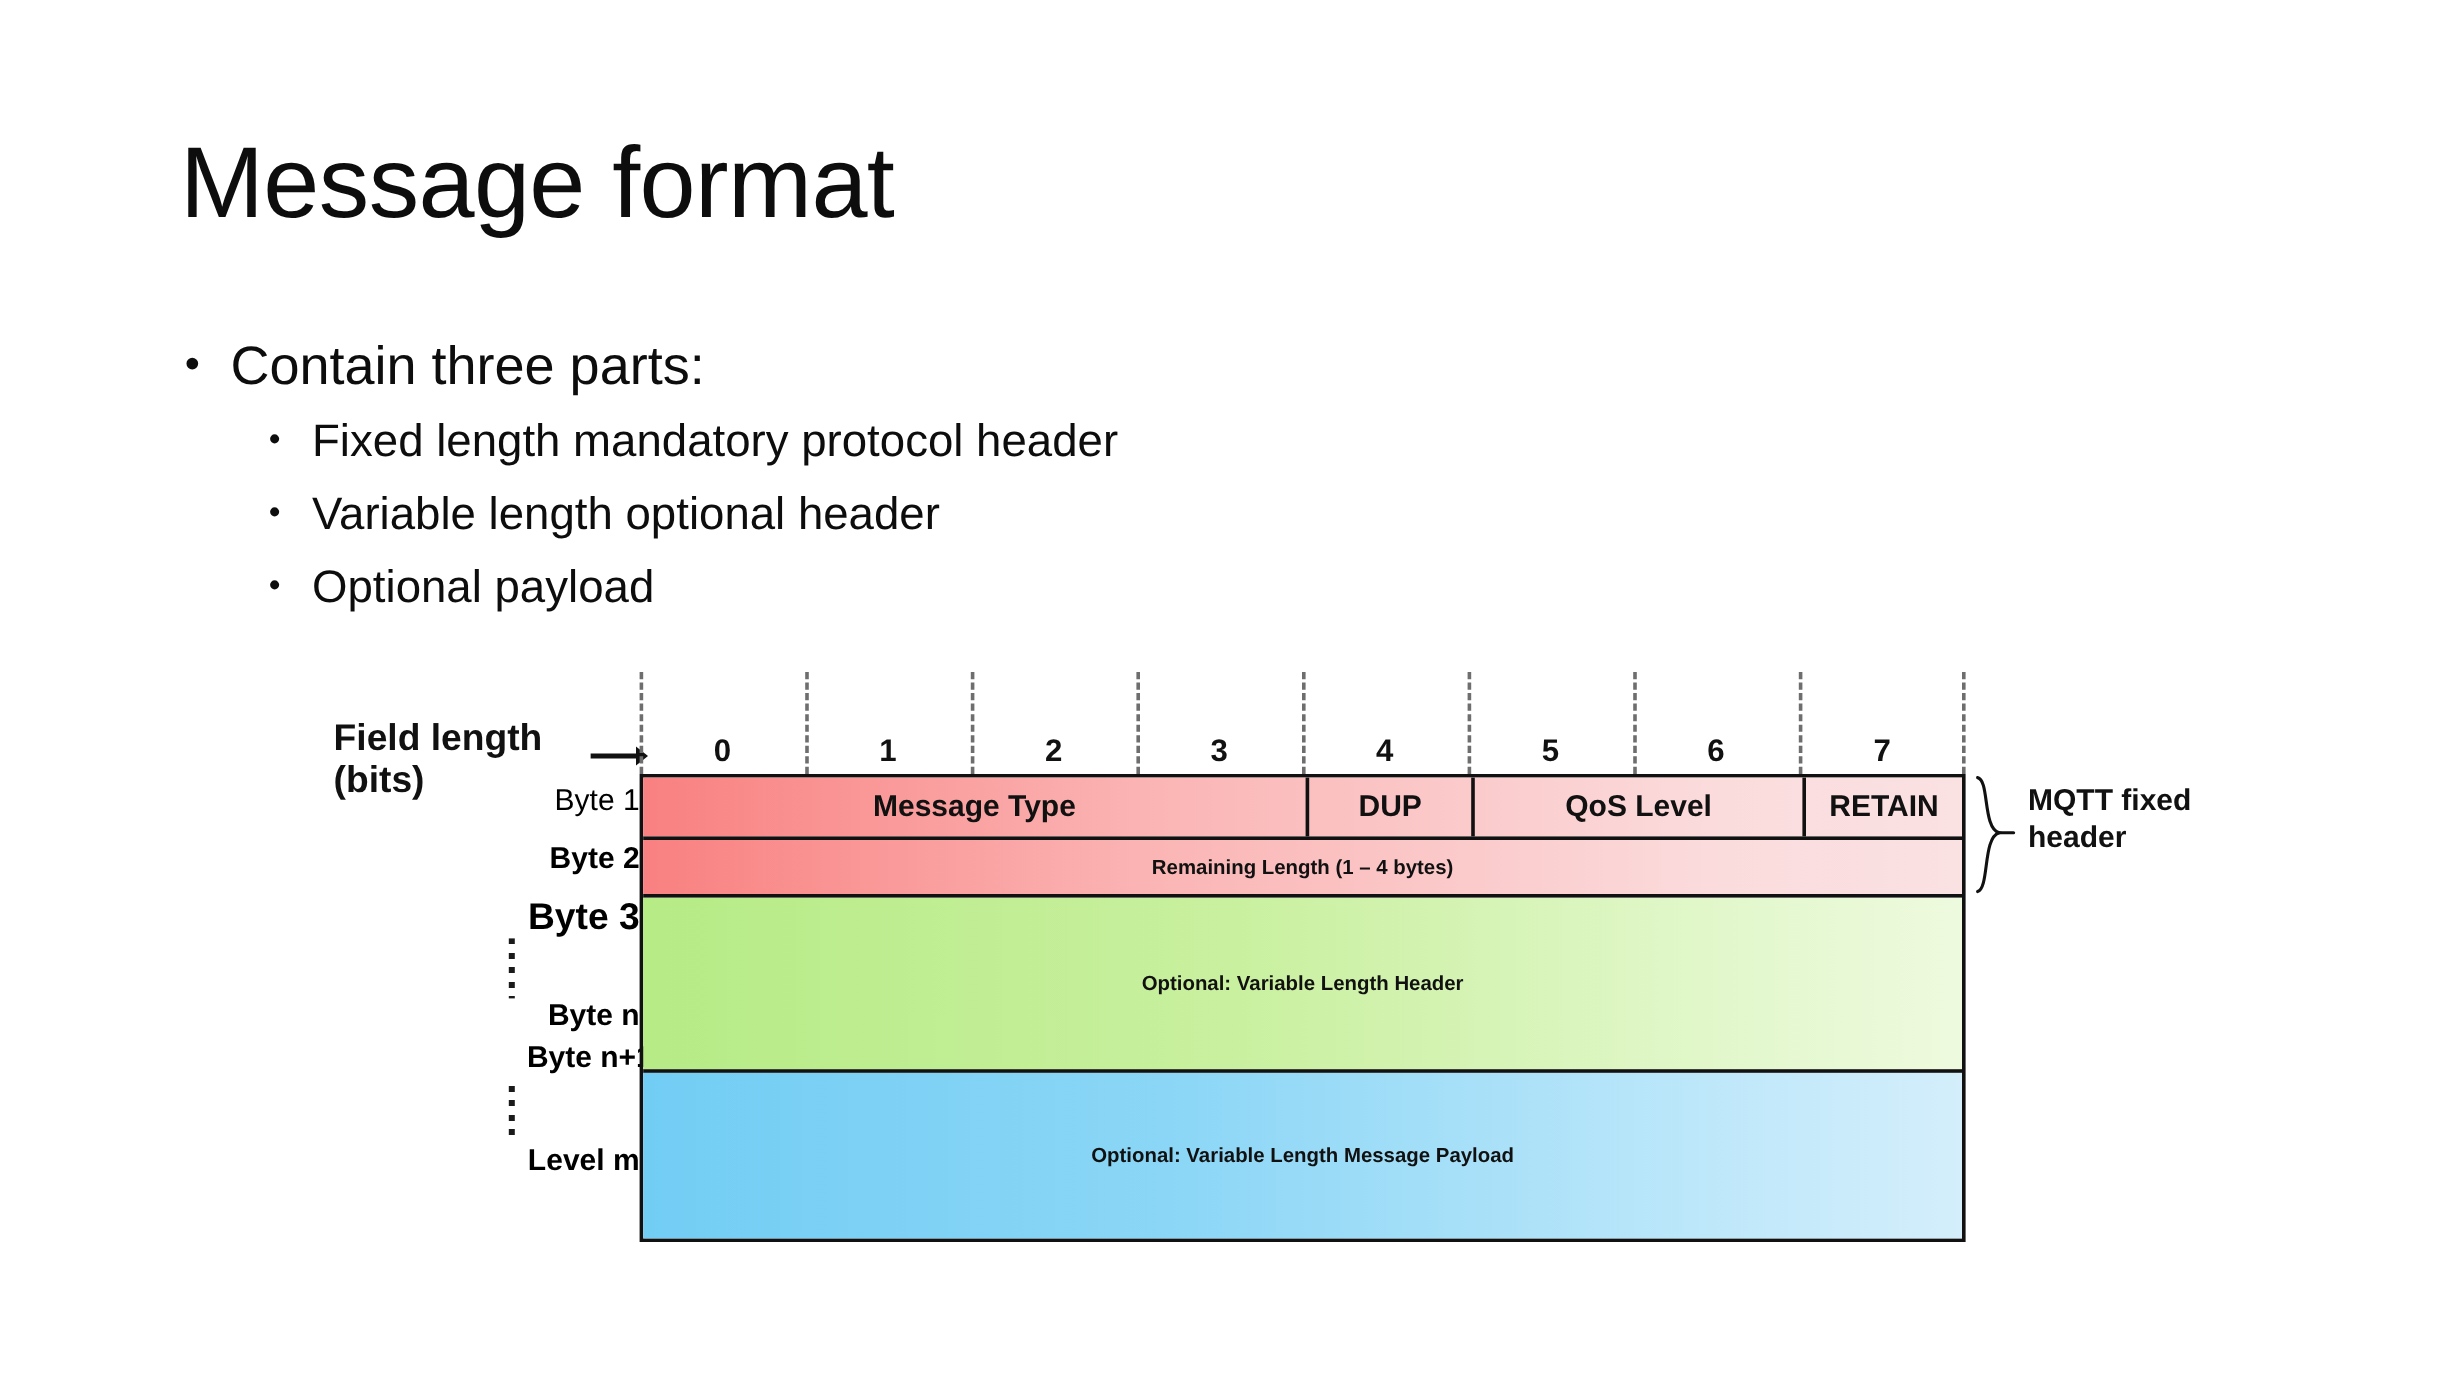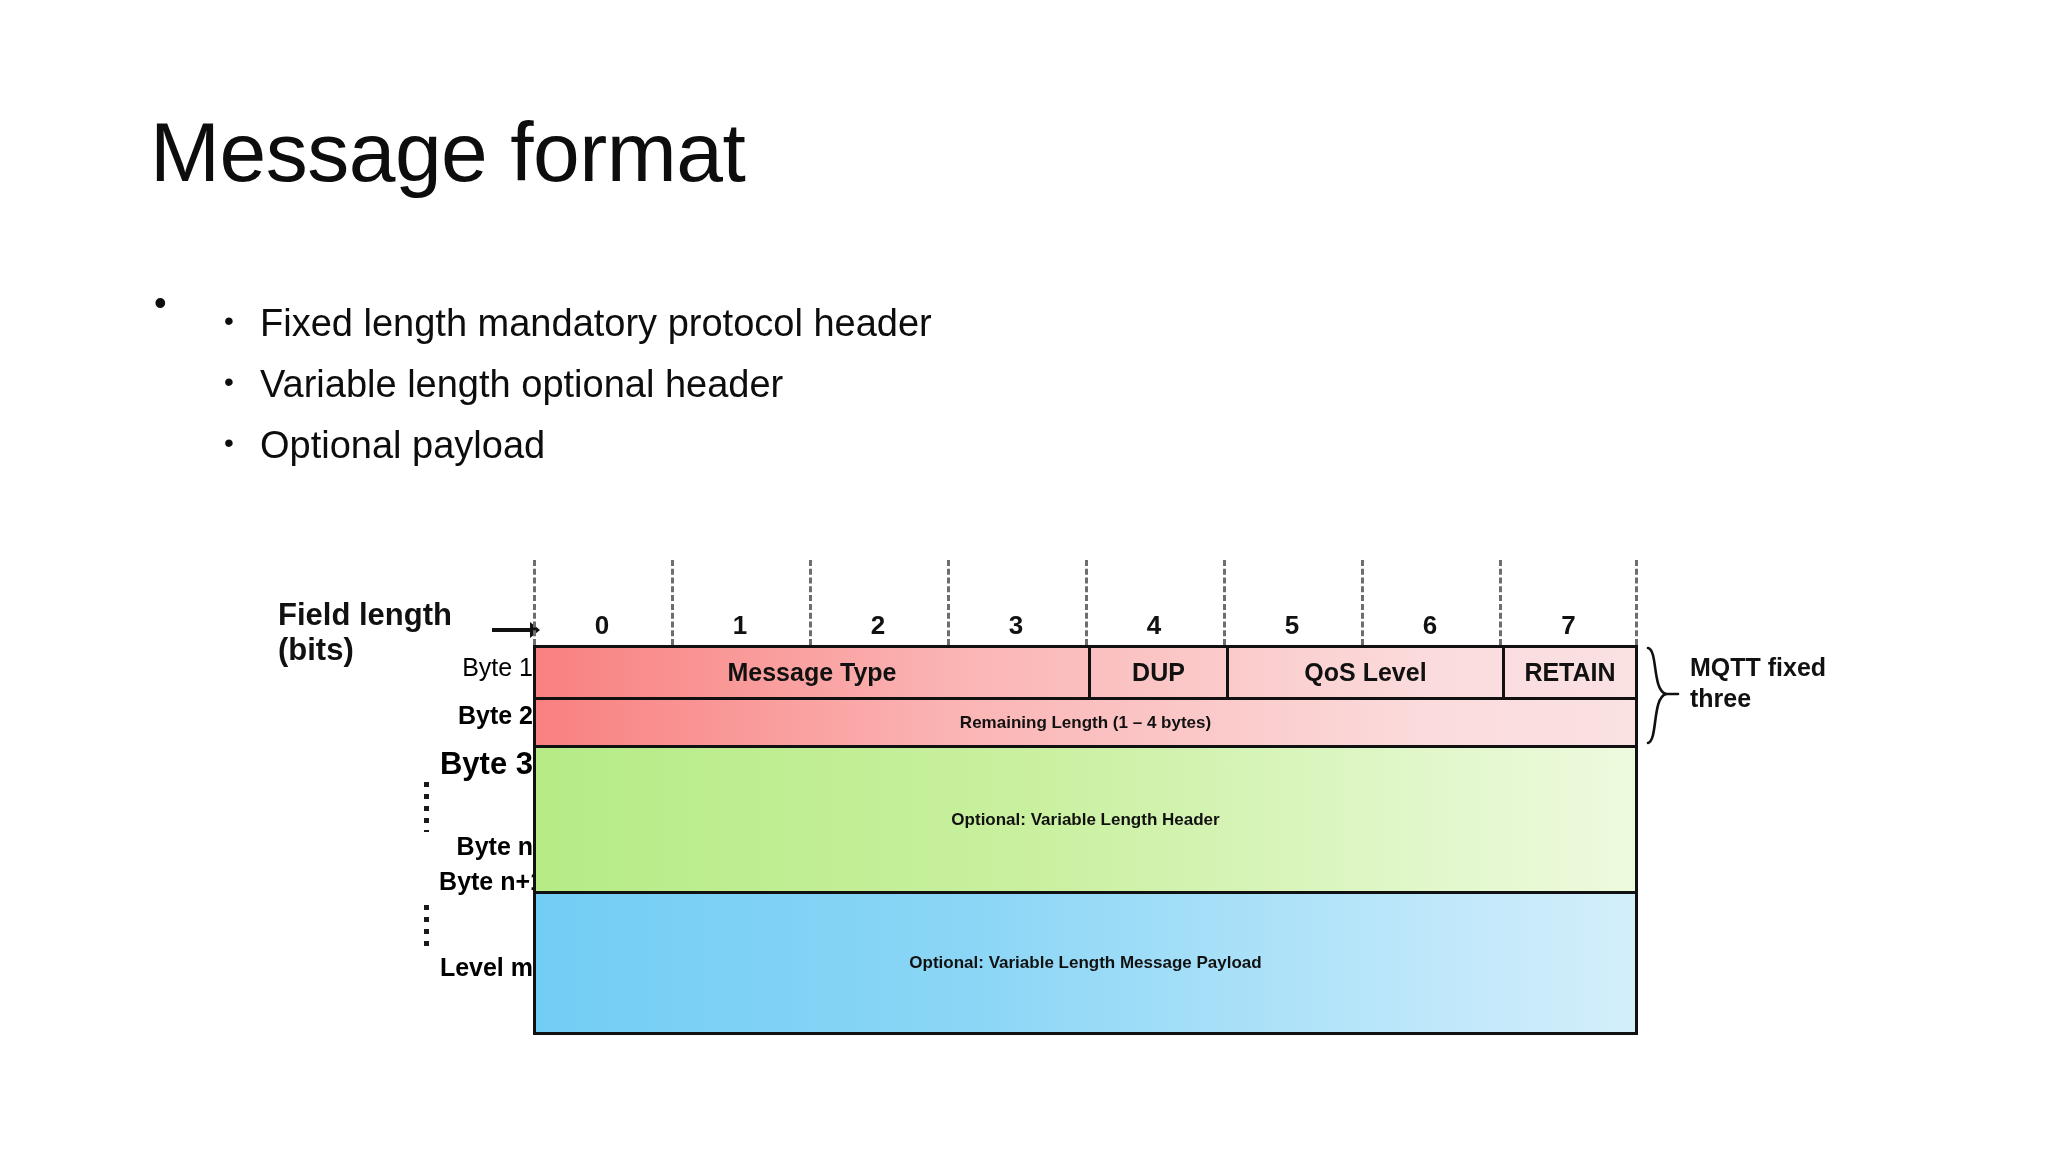--- a/index.html
+++ b/index.html
@@ -203,20 +203,21 @@
 </style>
 </head>
 <body>
 
 <div id="slide-title">Message format</div>
 
 <div id="bullet-list">
 
   <div class="bullet-l1">
     <span class="dot">•</span>
+    <span>Contain three parts:</span>
   </div>
 
   <div class="bullet-l2">
     <span class="dot">•</span>
     <span>Fixed length mandatory protocol header</span>
   </div>
 
   <div class="bullet-l2">
     <span class="dot">•</span>
     <span>Variable length optional header</span>
@@ -304,16 +305,16 @@
     </div>
 
   </div>
 
   <svg id="brace-wrap" viewBox="0 0 36 100" preserveAspectRatio="none">
     <path d="M4,2 C14,4 8,44 22,48 C8,52 14,94 4,97" fill="none" stroke="#111" stroke-width="2.6" stroke-linecap="round"></path>
     <path d="M22,48 L34,48" fill="none" stroke="#111" stroke-width="2.6" stroke-linecap="round"></path>
   </svg>
   <div id="mqtt-note">
     <div>MQTT fixed</div>
-    <div>three</div>
+    <div>header</div>
   </div>
 
 </div>
 
 </body></html>

